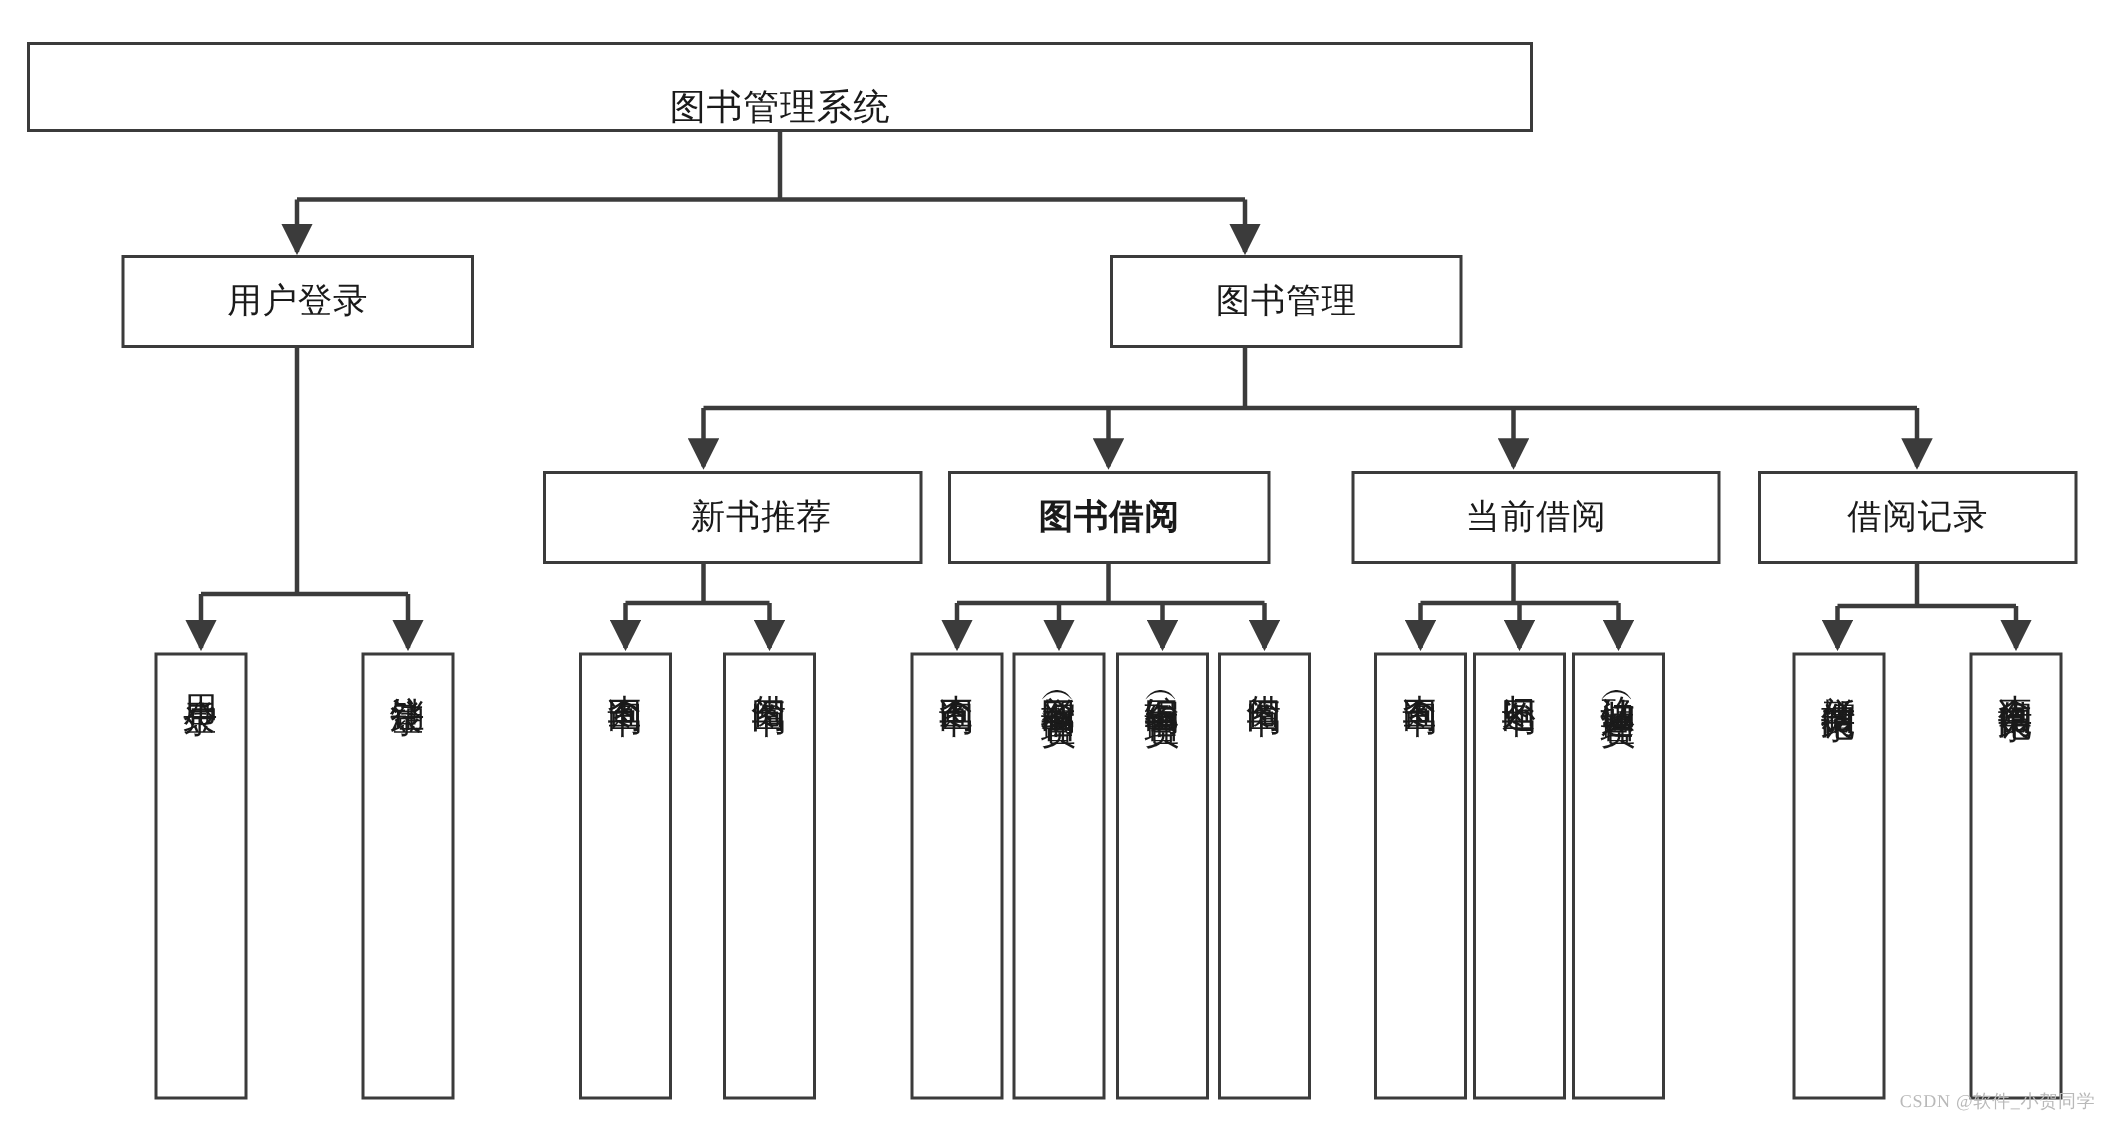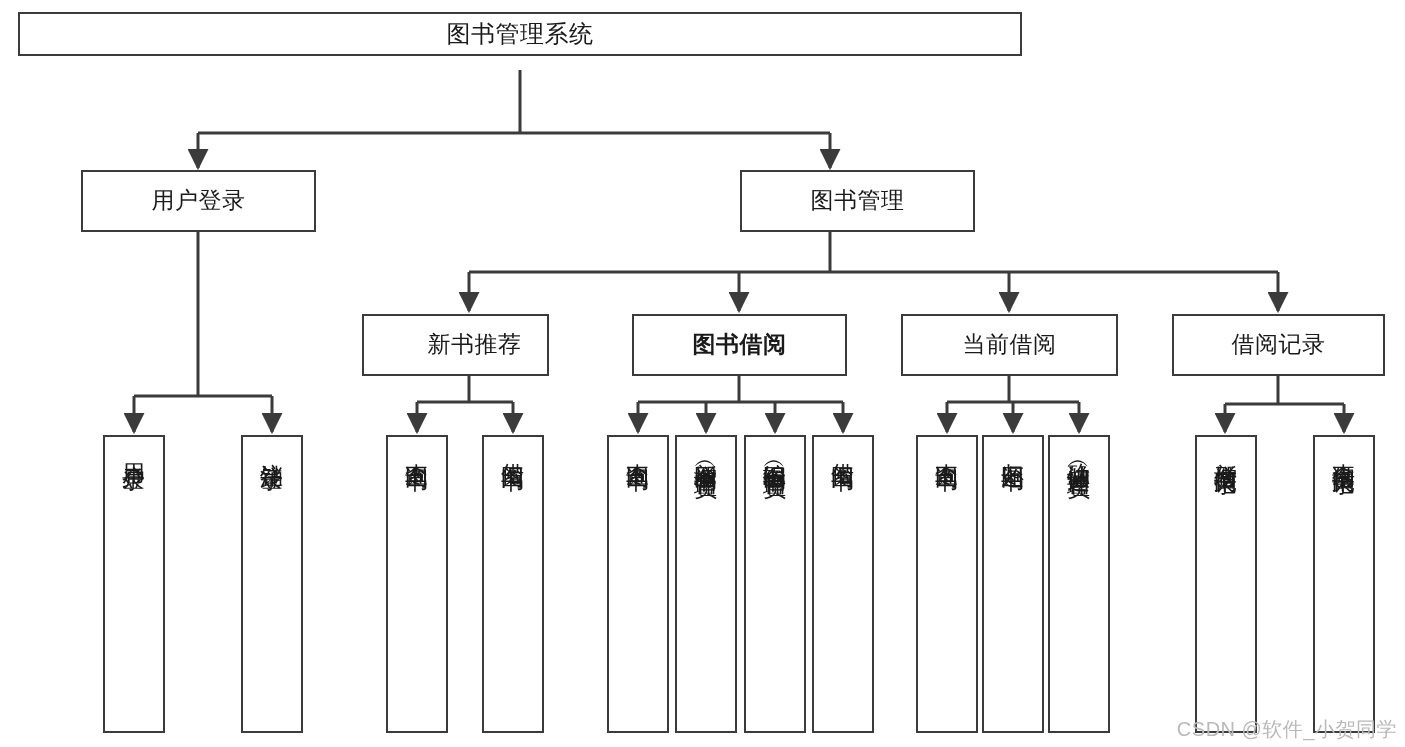--- a/index.html
+++ b/index.html
@@ -58,25 +58,26 @@
     text-orientation: upright;
     font-size: 23px;
     line-height: 1.05;
     letter-spacing: 2px;
     white-space: nowrap;
   }
   .watermark {
     position: absolute;
     right: 8px;
     bottom: 4px;
-    font-size: 20px;
+    font-size: 12px;
     color: #b9b9b9;
     letter-spacing: 0.5px;
     white-space: nowrap;
     user-select: none;
+    font-family: Liberation Serif, serif;
   }
 </style>
 </head>
 <body>
 
 <div id="diagram-root">
 
   <svg id="svg-connectors" viewBox="0 0 1405 747" xmlns="http://www.w3.org/2000/svg">
     <defs>
       <marker id="arrow" viewBox="0 0 10 10" refX="9" refY="5" markerWidth="7" markerHeight="7" orient="auto-start-reverse">
@@ -121,41 +122,41 @@
       <path d="M 1013 402 L 1013 432" marker-end="url(#arrow)"></path>
       <path d="M 1079 402 L 1079 432" marker-end="url(#arrow)"></path>
 
       <path d="M 1278 376 L 1278 404"></path>
       <path d="M 1225 404 L 1344 404"></path>
       <path d="M 1225 404 L 1225 432" marker-end="url(#arrow)"></path>
       <path d="M 1344 404 L 1344 432" marker-end="url(#arrow)"></path>
     </g>
   </svg>
 
-  <div class="node horizontal root" style="left:18px; top:12px; width:1004px; height:44px;">
+  <div class="node horizontal root" style="left:18px; top:28px; width:1004px; height:60px;align-items:flex-end;">
     <span class="node-label">图书管理系统</span>
   </div>
 
   <div class="node horizontal" style="left:81px; top:170px; width:235px; height:62px;">
     <span class="node-label">用户登录</span>
   </div>
 
   <div class="node horizontal" style="left:740px; top:170px; width:235px; height:62px;">
     <span class="node-label">图书管理</span>
   </div>
 
-  <div class="node horizontal" style="left:362px; top:314px; width:187px; height:62px;padding-left:38px;">
+  <div class="node horizontal" style="left:362px; top:314px; width:253px; height:62px;padding-left:38px;">
     <span class="node-label">新书推荐</span>
   </div>
 
   <div class="node horizontal" style="left:632px; top:314px; width:215px; height:62px;font-weight:bold;">
     <span class="node-label">图书借阅</span>
   </div>
 
-  <div class="node horizontal" style="left:901px; top:314px; width:217px; height:62px;">
+  <div class="node horizontal" style="left:901px; top:314px; width:246px; height:62px;">
     <span class="node-label">当前借阅</span>
   </div>
 
   <div class="node horizontal" style="left:1172px; top:314px; width:213px; height:62px;">
     <span class="node-label">借阅记录</span>
   </div>
 
   <div class="node vertical" style="left:103px; top:435px; width:62px; height:298px;">
     <span class="node-label">用户登录</span>
   </div>

